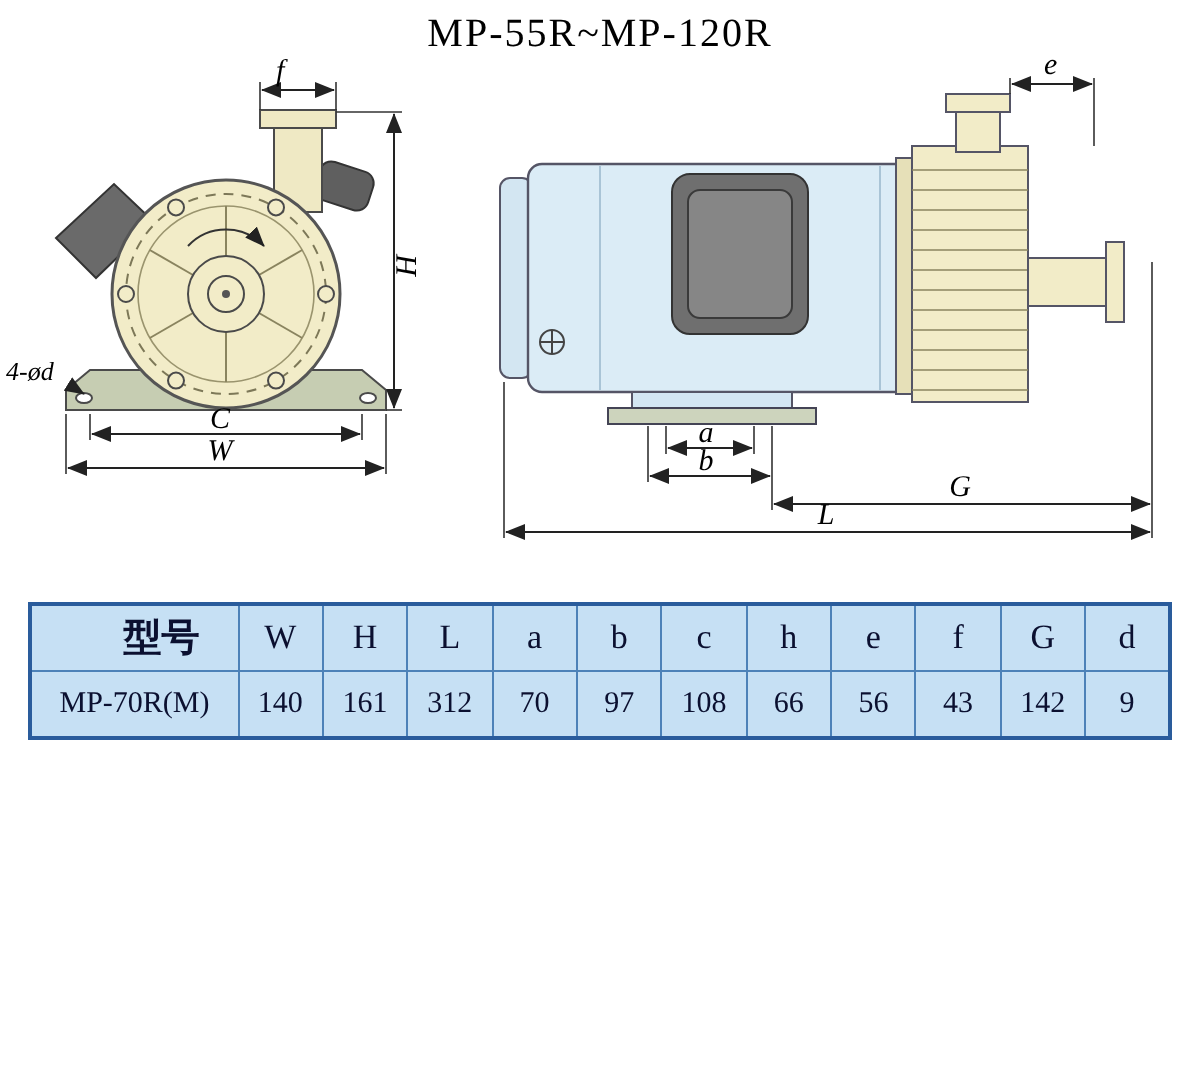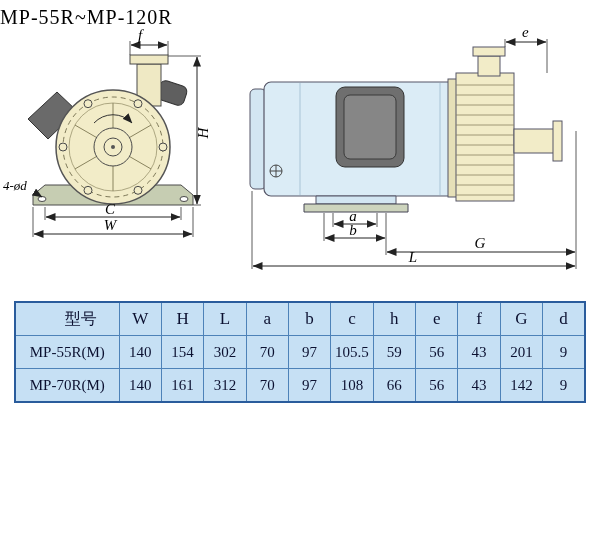--- a/index.html
+++ b/index.html
@@ -1,28 +1,28 @@
 <!DOCTYPE html>
 <html><head>
 <meta charset="utf-8">
 <style>
   html,body{margin:0;padding:0;background:#ffffff;}
   body{width:600px;height:546px;font-family:"Liberation Serif",serif;color:#000;overflow:hidden;}
-  .title{font-size:20px;font-weight:400;letter-spacing:1px;margin:6px 0 0 0;font-family:"Liberation Serif",serif;}
+  .title{text-align:center;font-size:20px;font-weight:400;letter-spacing:1px;margin:6px 0 0 0;font-family:"Liberation Serif",serif;}
   .drawing-area{width:600px;height:268px;}
   svg{display:block;}
   .dim{stroke:#222;stroke-width:1;fill:none;marker-start:url(#arw);marker-end:url(#arw);}
   .ext{stroke:#333;stroke-width:0.8;}
   .dimtext{font-family:"Liberation Serif",serif;font-style:italic;font-size:15px;fill:#000;}
   .smalltext{font-family:"Liberation Serif",serif;font-style:italic;font-size:13px;fill:#000;}
   .outline{stroke:#4a4a4a;}
   table.spec{border-collapse:collapse;table-layout:fixed;width:572px;margin:4px auto 0 auto;border:2px solid #2a5c9c;}
   table.spec th,table.spec td{border:1px solid #4d82b8;background:#c6e0f4;text-align:center;vertical-align:middle;height:32px;padding:0 1px;font-family:"Liberation Serif",serif;color:#0b1030;overflow:hidden;}
   table.spec th{font-size:17px;font-weight:400;}
-  table.spec th:first-child{font-weight:400;font-size:16px;padding-left:28px;}
+  table.spec th:first-child{font-weight:700;font-size:19px;padding-left:28px;}
   table.spec td{font-size:15px;}
 </style>
 </head>
 <body>
 
 <div>
 
   <h1 class="title">MP-55R~MP-120R</h1>
 
   <div class="drawing-area">
@@ -225,34 +225,20 @@
           <th>c</th>
           <th>h</th>
           <th>e</th>
           <th>f</th>
           <th>G</th>
           <th>d</th>
         </tr>
     </thead>
     <tbody id="table-body">
         <tr>
-          <td>MP-55R(M)</td>
-          <td>140</td>
-          <td>154</td>
-          <td>302</td>
-          <td>70</td>
-          <td>97</td>
-          <td>105.5</td>
-          <td>59</td>
-          <td>56</td>
-          <td>43</td>
-          <td>201</td>
-          <td>9</td>
-        </tr>
-        <tr>
           <td>MP-70R(M)</td>
           <td>140</td>
           <td>161</td>
           <td>312</td>
           <td>70</td>
           <td>97</td>
           <td>108</td>
           <td>66</td>
           <td>56</td>
           <td>43</td>

